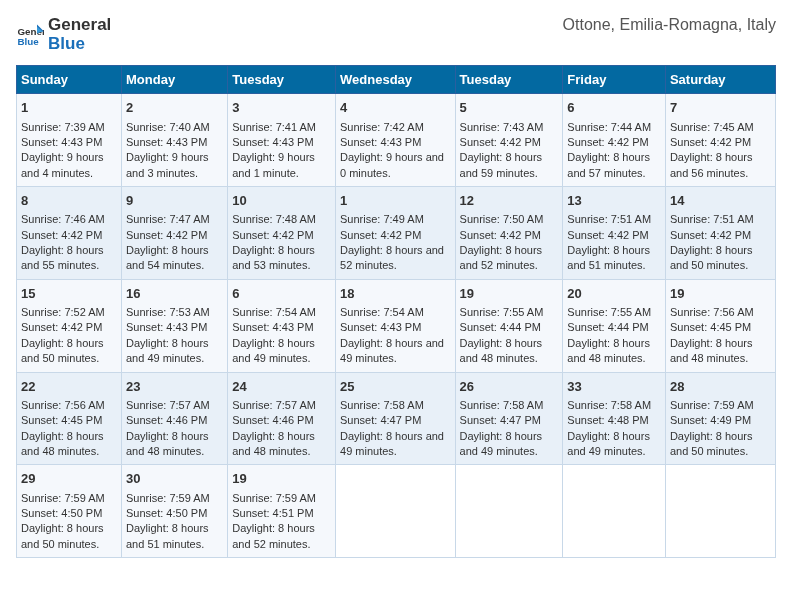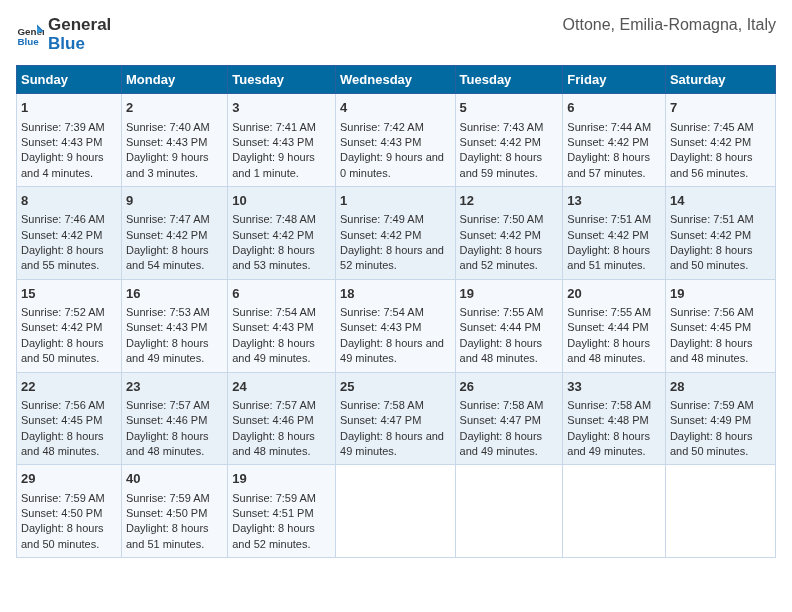--- a/index.html
+++ b/index.html
@@ -147,21 +147,21 @@
         <td><span class="day-num">22</span><span class="day-info">Sunrise: 7:56 AM<br>Sunset: 4:45 PM<br>Daylight: 8 hours and 48 minutes.</span></td>
         <td><span class="day-num">23</span><span class="day-info">Sunrise: 7:57 AM<br>Sunset: 4:46 PM<br>Daylight: 8 hours and 48 minutes.</span></td>
         <td><span class="day-num">24</span><span class="day-info">Sunrise: 7:57 AM<br>Sunset: 4:46 PM<br>Daylight: 8 hours and 48 minutes.</span></td>
         <td><span class="day-num">25</span><span class="day-info">Sunrise: 7:58 AM<br>Sunset: 4:47 PM<br>Daylight: 8 hours and 49 minutes.</span></td>
         <td><span class="day-num">26</span><span class="day-info">Sunrise: 7:58 AM<br>Sunset: 4:47 PM<br>Daylight: 8 hours and 49 minutes.</span></td>
         <td><span class="day-num">33</span><span class="day-info">Sunrise: 7:58 AM<br>Sunset: 4:48 PM<br>Daylight: 8 hours and 49 minutes.</span></td>
         <td><span class="day-num">28</span><span class="day-info">Sunrise: 7:59 AM<br>Sunset: 4:49 PM<br>Daylight: 8 hours and 50 minutes.</span></td>
       </tr>
       <tr>
         <td><span class="day-num">29</span><span class="day-info">Sunrise: 7:59 AM<br>Sunset: 4:50 PM<br>Daylight: 8 hours and 50 minutes.</span></td>
-        <td><span class="day-num">40</span><span class="day-info">Sunrise: 7:59 AM<br>Sunset: 4:50 PM<br>Daylight: 8 hours and 51 minutes.</span></td>
+        <td><span class="day-num">30</span><span class="day-info">Sunrise: 7:59 AM<br>Sunset: 4:50 PM<br>Daylight: 8 hours and 51 minutes.</span></td>
         <td><span class="day-num">19</span><span class="day-info">Sunrise: 7:59 AM<br>Sunset: 4:51 PM<br>Daylight: 8 hours and 52 minutes.</span></td>
         <td class="empty-cell">&nbsp;</td>
         <td class="empty-cell">&nbsp;</td>
         <td class="empty-cell">&nbsp;</td>
         <td class="empty-cell">&nbsp;</td>
       </tr>
     </tbody>
 </table>
 
 </body></html>

